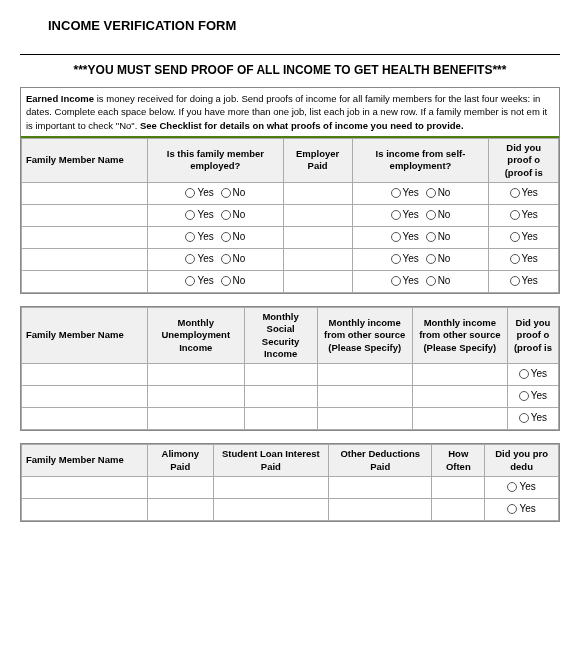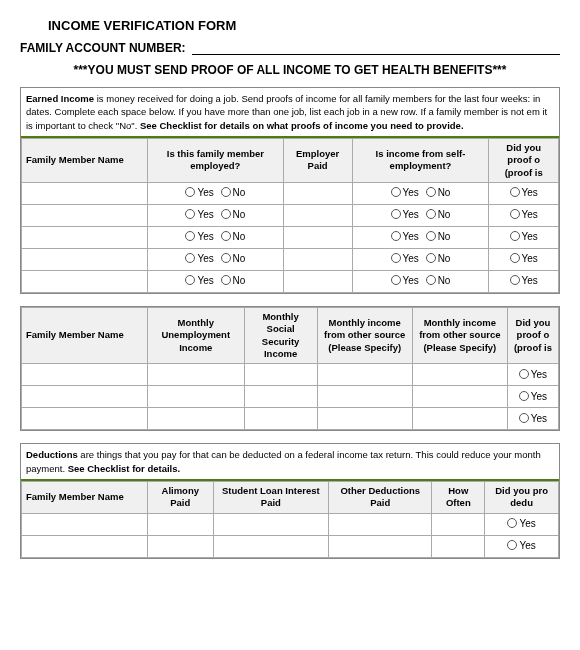--- a/index.html
+++ b/index.html
@@ -67,21 +67,21 @@
     }
     td.name-col, th.name-col {
       text-align: left;
       width: 126px;
     }
     td.radio-cell {
       white-space: nowrap;
     }
     .radio-opt {
       display: inline-flex;
-      align-items: flex-start;
+      align-items: flex-end;
       gap: 2px;
       margin: 0 2px;
     }
     .radio-circle {
       display: inline-block;
       width: 10px;
       height: 10px;
       border: 1px solid #555;
       border-radius: 50%;
       background: #fff;
@@ -93,21 +93,20 @@
       overflow: hidden;
       max-width: 80px;
     }
   </style>
 </head>
 <body>
 
 <h1 class="form-title">INCOME VERIFICATION FORM</h1>
 
 <div class="account-line">
-  <span>FAMILY ACCOUNT NUMBER:</span>
   <div class="account-underline"></div>
 </div>
 
 <div class="proof-notice">***YOU MUST SEND PROOF OF ALL INCOME TO GET HEALTH BENEFITS***</div>
 
 <div class="section">
   <div class="section-desc">
     <b>Earned Income</b> is money received for doing a job. Send proofs of income for all family members for the last four weeks: in dates. Complete each space below. If you have more than one job, list each job in a new row. If a family member is not em it is important to check "No". <b>See Checklist for details on what proofs of income you need to provide.</b>
   </div>
   <table>
@@ -325,23 +324,20 @@
               <span class="radio-circle"></span>
               <span>Yes</span>
             </span>
         </td>
       </tr>
     </tbody>
   </table>
 </div>
 
 <div class="section">
-  <div class="section-desc">
-    <b>Deductions</b> are things that you pay for that can be deducted on a federal income tax return. This could reduce your month payment. <b>See Checklist for details.</b>
-  </div>
   <table>
     <thead>
       <tr>
         <th class="name-col">Family Member Name</th>
         <th>Alimony Paid</th>
         <th>Student Loan Interest Paid</th>
         <th>Other Deductions Paid</th>
         <th>How Often</th>
         <th class="clipped-th">Did you pro dedu</th>
       </tr>

